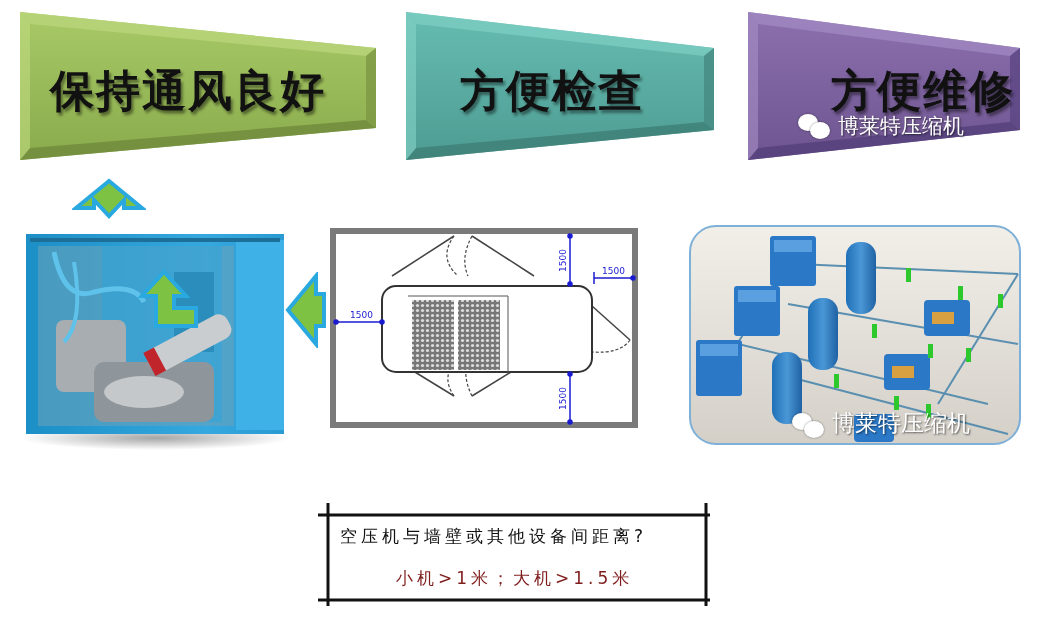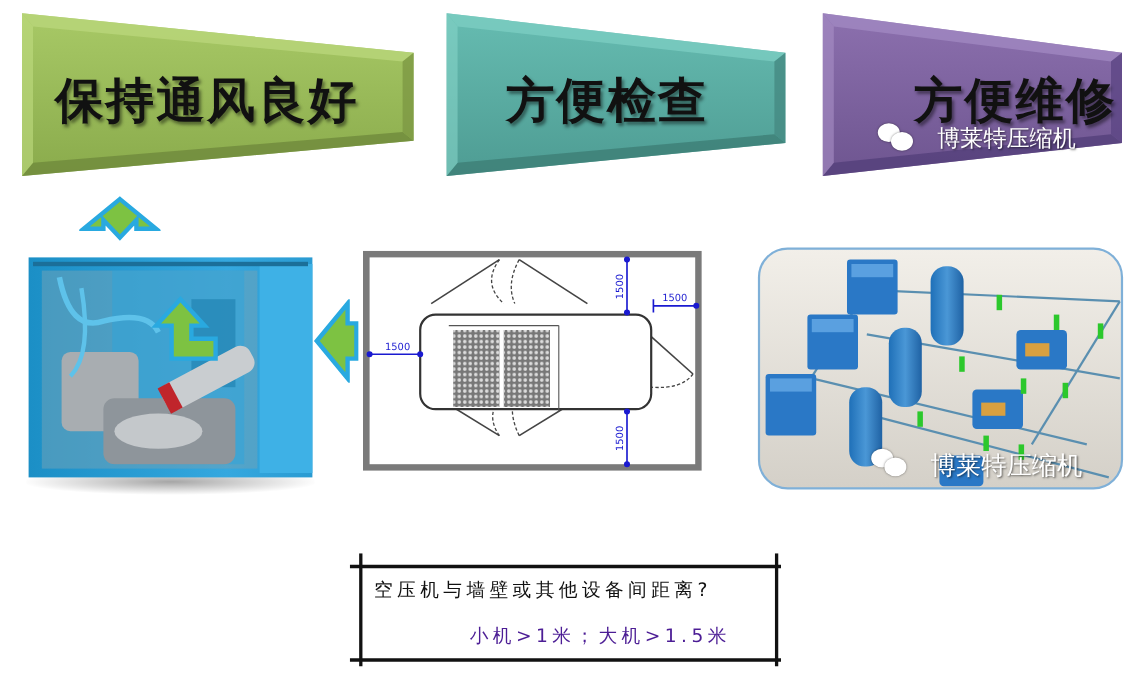--- a/index.html
+++ b/index.html
@@ -1,27 +1,27 @@
 <!DOCTYPE html>
 <html><head>
 <meta charset="utf-8">
 <style>
   html, body { margin:0; padding:0; background:#ffffff; }
   body { width:1044px; height:618px; position:relative; overflow:hidden; font-family:"DejaVu Sans", sans-serif; }
   .banner { position:absolute; }
   .banner svg { position:absolute; left:0; top:0; }
   .banner-title { position:absolute; font-weight:bold; font-size:44px; color:#111; text-shadow:2px 3px 3px rgba(0,0,0,0.45); letter-spacing:2px; white-space:nowrap; }
-  .watermark { position:absolute; display:flex; align-items:flex-start; gap:20px; color:#fff; font-size:22px; text-shadow:1px 1px 2px rgba(0,0,0,0.6); white-space:nowrap; }
+  .watermark { position:absolute; display:flex; align-items:flex-end; gap:6px; color:#fff; font-size:22px; text-shadow:1px 1px 2px rgba(0,0,0,0.6); white-space:nowrap; }
   .wm-icon { position:relative; width:34px; height:26px; }
   .bubble { position:absolute; background:#fff; border-radius:50%; box-shadow:0 0 2px rgba(0,0,0,0.5); }
   .panel { position:absolute; }
   .dim-label { font-family:"DejaVu Sans", sans-serif; font-size:9px; fill:#1a1ad0; }
   .qbox { position:absolute; left:318px; top:503px; width:392px; height:103px; }
   .qbox .q1 { position:absolute; left:22px; top:22px; font-size:17px; letter-spacing:4px; color:#111; white-space:nowrap; font-family:"DejaVu Sans", sans-serif;text-align:center; }
-  .qbox .q2 { position:absolute; left:78px; top:64px; font-size:17px; letter-spacing:4px; color:#4c1d95; white-space:nowrap; font-family:"DejaVu Sans", sans-serif;margin-left:31px; }
+  .qbox .q2 { position:absolute; left:78px; top:64px; font-size:17px; letter-spacing:4px; color:#7f1d1d; white-space:nowrap; font-family:"DejaVu Sans", sans-serif; }
 </style>
 </head>
 <body>
 
 <div class="banner" style="left:18px;top:10px;width:360px;height:152px;">
   <svg width="360" height="152">
     <defs>
       <linearGradient id="g1" x1="0" y1="0" x2="0" y2="1">
         <stop offset="0" stop-color="#a8c966"></stop>
           <stop offset="1" stop-color="#8aab4c"></stop>

